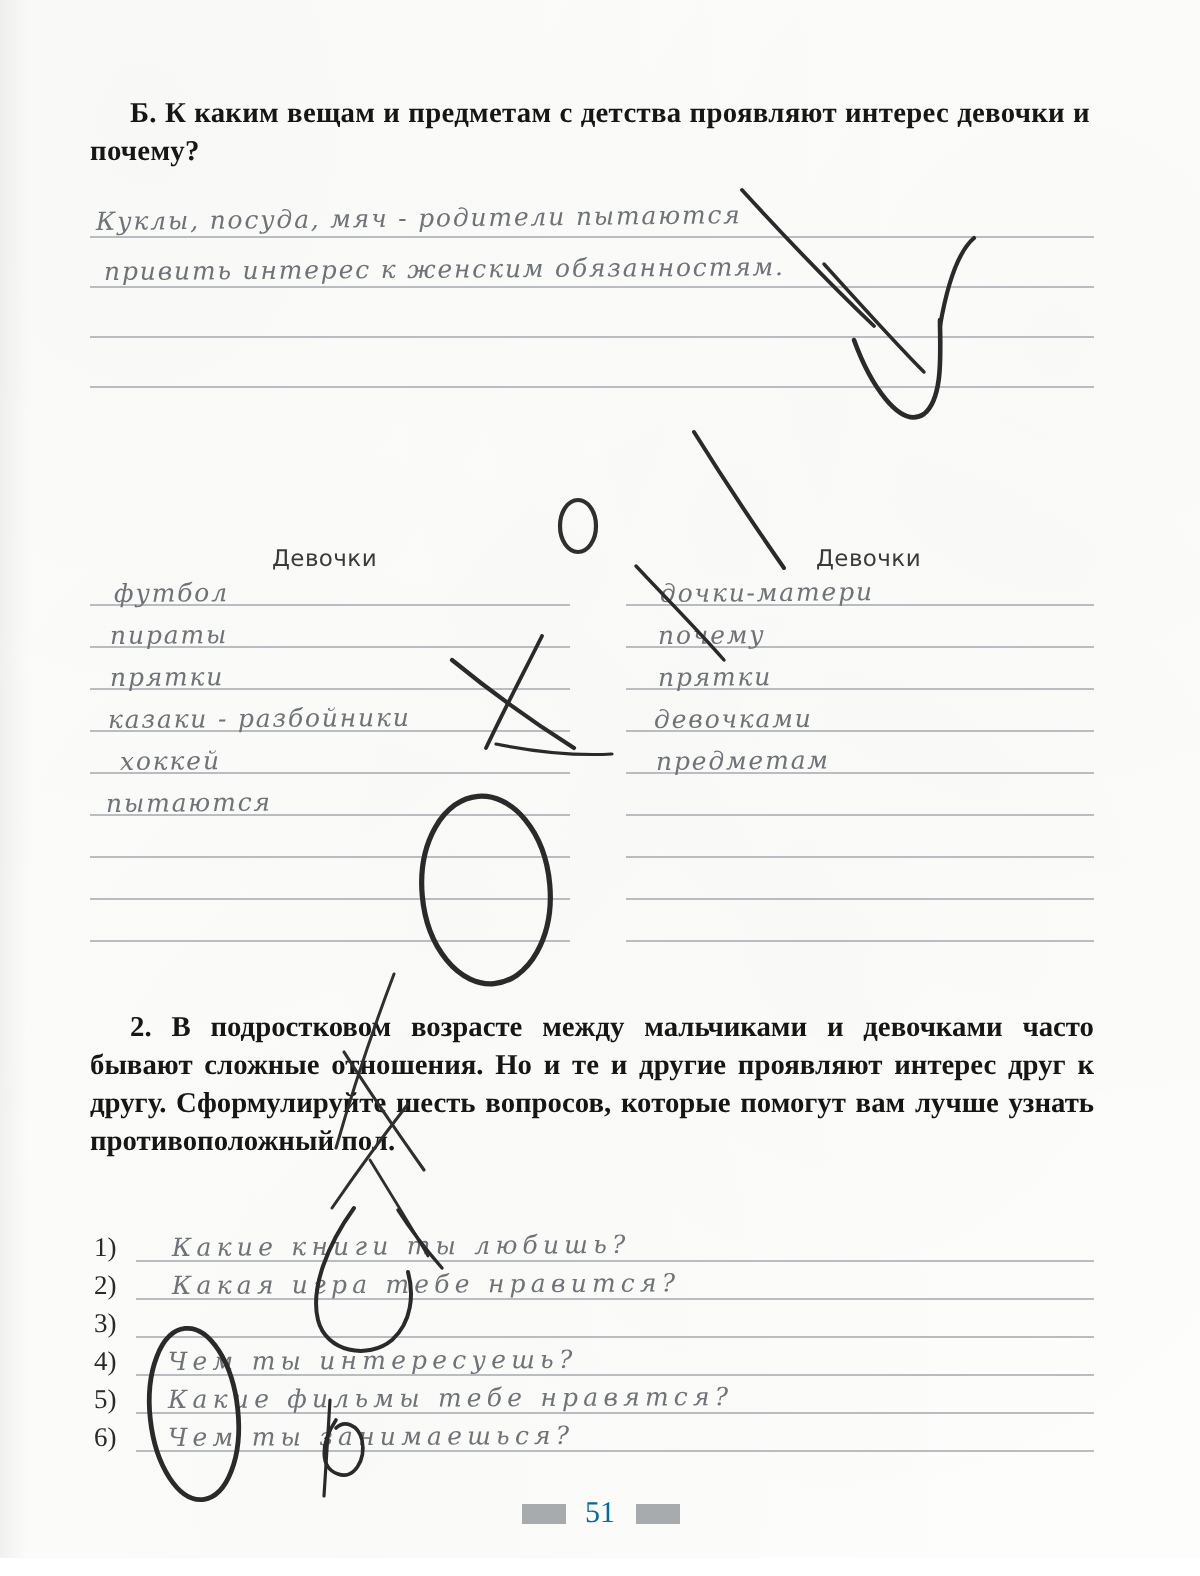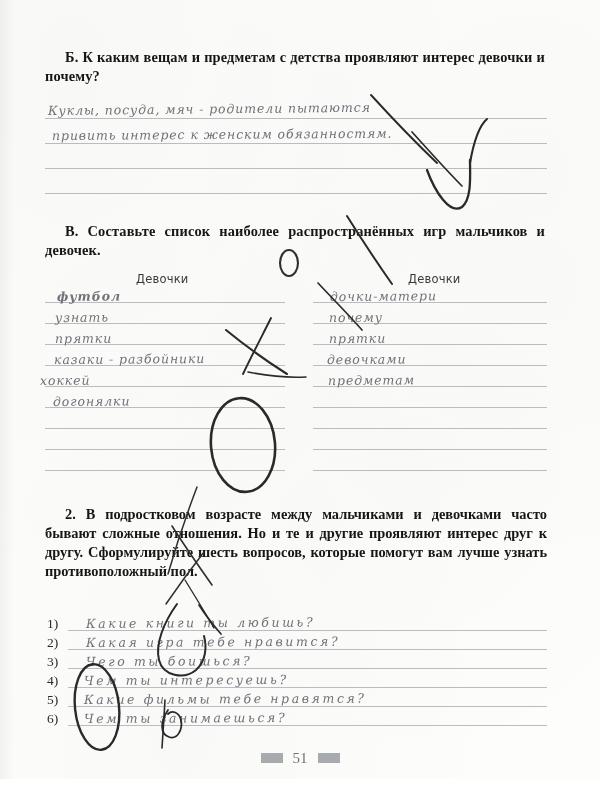--- a/index.html
+++ b/index.html
@@ -90,21 +90,21 @@
     display: inline-block;
     width: 22px;
     height: 10px;
     background: #a8abad;
     vertical-align: middle;
   }
   #page-number {
     display: inline-block;
     font-family: "Liberation Serif", serif;
     font-size: 15px;
-    color: #737373;
+    color: #0369a1;
     margin: 0 10px;
     vertical-align: middle;
   }
 
   svg.overlay {
     position: absolute;
     left: 0; top: 0;
     width: 600px;
     height: 788px;
     pointer-events: none;
@@ -124,23 +124,20 @@
 
   <div class="rule" style="left:45px; top:118px;  width:502px;"></div>
   <div class="rule" style="left:45px; top:143px;  width:502px;"></div>
   <div class="rule" style="left:45px; top:168px;  width:502px;"></div>
   <div class="rule" style="left:45px; top:193px;  width:502px;"></div>
   <div class="rule" style="left:45px; top:204px;  width:502px; opacity:0;"></div>
 
   <div class="hw" style="left:48px; top:103px; transform: rotate(-0.6deg);">Куклы, посуда, мяч - родители пытаются</div>
   <div class="hw" style="left:52px; top:128px; transform: rotate(-0.4deg);">привить интерес к женским обязанностям.</div>
 
-  <div class="qtext bold" id="q-v" style="left:45px; top:222px; width:500px;">
-    <span class="ind"></span><span>В. Составьте список наиболее распространённых игр мальчиков и девочек.</span>
-  </div>
 
   <div class="colhead" style="left:136px; top:272px;">Девочки</div>
   <div class="colhead" style="left:408px; top:272px;text-align:right;">Девочки</div>
 
   <div class="rule" style="left:45px; top:302px; width:240px;"></div>
   <div class="rule" style="left:45px; top:323px; width:240px;"></div>
   <div class="rule" style="left:45px; top:344px; width:240px;"></div>
   <div class="rule" style="left:45px; top:365px; width:240px;"></div>
   <div class="rule" style="left:45px; top:386px; width:240px;"></div>
   <div class="rule" style="left:45px; top:407px; width:240px;"></div>
@@ -151,26 +148,26 @@
   <div class="rule" style="left:313px; top:302px; width:234px;"></div>
   <div class="rule" style="left:313px; top:323px; width:234px;"></div>
   <div class="rule" style="left:313px; top:344px; width:234px;"></div>
   <div class="rule" style="left:313px; top:365px; width:234px;"></div>
   <div class="rule" style="left:313px; top:386px; width:234px;"></div>
   <div class="rule" style="left:313px; top:407px; width:234px;"></div>
   <div class="rule" style="left:313px; top:428px; width:234px;"></div>
   <div class="rule" style="left:313px; top:449px; width:234px;"></div>
   <div class="rule" style="left:313px; top:470px; width:234px;"></div>
 
-  <div class="hw" style="left:57px; top:289px; transform: rotate(-0.5deg); font-weight: bold;">футбол</div>
-  <div class="hw" style="left:55px; top:310px; transform: rotate(-0.5deg);">узнать</div>
+  <div class="hw" style="left:57px; top:289px; transform: rotate(-0.5deg);">футбол</div>
+  <div class="hw" style="left:55px; top:310px; transform: rotate(-0.5deg);">пираты</div>
   <div class="hw" style="left:55px; top:331px; transform: rotate(-0.4deg);">прятки</div>
   <div class="hw" style="left:54px; top:352px; transform: rotate(-0.4deg);">казаки - разбойники</div>
-  <div class="hw" style="left:40px; top:373px; transform: rotate(-0.5deg);">хоккей</div>
-  <div class="hw" style="left:53px; top:394px; transform: rotate(-0.5deg);">догонялки</div>
+  <div class="hw" style="left:60px; top:373px; transform: rotate(-0.5deg);">хоккей</div>
+  <div class="hw" style="left:53px; top:394px; transform: rotate(-0.5deg);">пытаются</div>
 
   <div class="hw" style="left:330px; top:289px; transform: rotate(-0.5deg);">дочки-матери</div>
   <div class="hw" style="left:329px; top:310px; transform: rotate(-0.4deg);">почему</div>
   <div class="hw" style="left:329px; top:331px; transform: rotate(-0.4deg);">прятки</div>
   <div class="hw" style="left:327px; top:352px; transform: rotate(-0.4deg);">девочками</div>
   <div class="hw" style="left:328px; top:373px; transform: rotate(-0.5deg);">предметам</div>
 
   <div class="qtext" id="q-2" style="left:45px; top:505px; width:502px;">
     <span class="ind"></span><span class="lead">2. В подростковом возрасте между мальчиками и девочками часто бывают сложные отношения. Но и те и другие проявляют интерес друг к другу. </span><span class="strong">Сформулируйте шесть вопросов, которые помогут вам лучше узнать противоположный пол.</span>
   </div>
@@ -184,21 +181,20 @@
 
   <div class="num" style="left:47px; top:616px;">1)</div>
   <div class="num" style="left:47px; top:635px;">2)</div>
   <div class="num" style="left:47px; top:654px;">3)</div>
   <div class="num" style="left:47px; top:673px;">4)</div>
   <div class="num" style="left:47px; top:692px;">5)</div>
   <div class="num" style="left:47px; top:711px;">6)</div>
 
   <div class="hw wide" style="left:86px; top:616px; transform: rotate(-0.4deg);">Какие книги ты любишь?</div>
   <div class="hw wide" style="left:86px; top:635px; transform: rotate(-0.3deg);">Какая игра тебе нравится?</div>
-  <div class="hw wide" style="left:86px; top:654px; transform: rotate(-0.3deg);">Чего ты боишься?</div>
   <div class="hw wide" style="left:84px; top:673px; transform: rotate(-0.3deg);">Чем ты интересуешь?</div>
   <div class="hw wide" style="left:84px; top:692px; transform: rotate(-0.3deg);">Какие фильмы тебе нравятся?</div>
   <div class="hw wide" style="left:84px; top:711px; transform: rotate(-0.3deg);">Чем ты занимаешься?</div>
 
   <svg class="overlay" viewBox="0 0 600 788">
 
     <path d="M 427,170 C 435,192 450,215 462,207 C 472,199 470,175 470,160" fill="none" stroke="#2a2a2a" stroke-width="2.3" stroke-linecap="round"></path>
     <path d="M 470,163 C 474,140 480,125 487,119" fill="none" stroke="#2a2a2a" stroke-width="2.1" stroke-linecap="round"></path>
     <path d="M 412,132 C 430,152 448,172 462,186" fill="none" stroke="#2a2a2a" stroke-width="1.7" stroke-linecap="round"></path>
     <path d="M 371,95 C 392,118 415,142 437,163" fill="none" stroke="#2a2a2a" stroke-width="1.9" stroke-linecap="round"></path>

